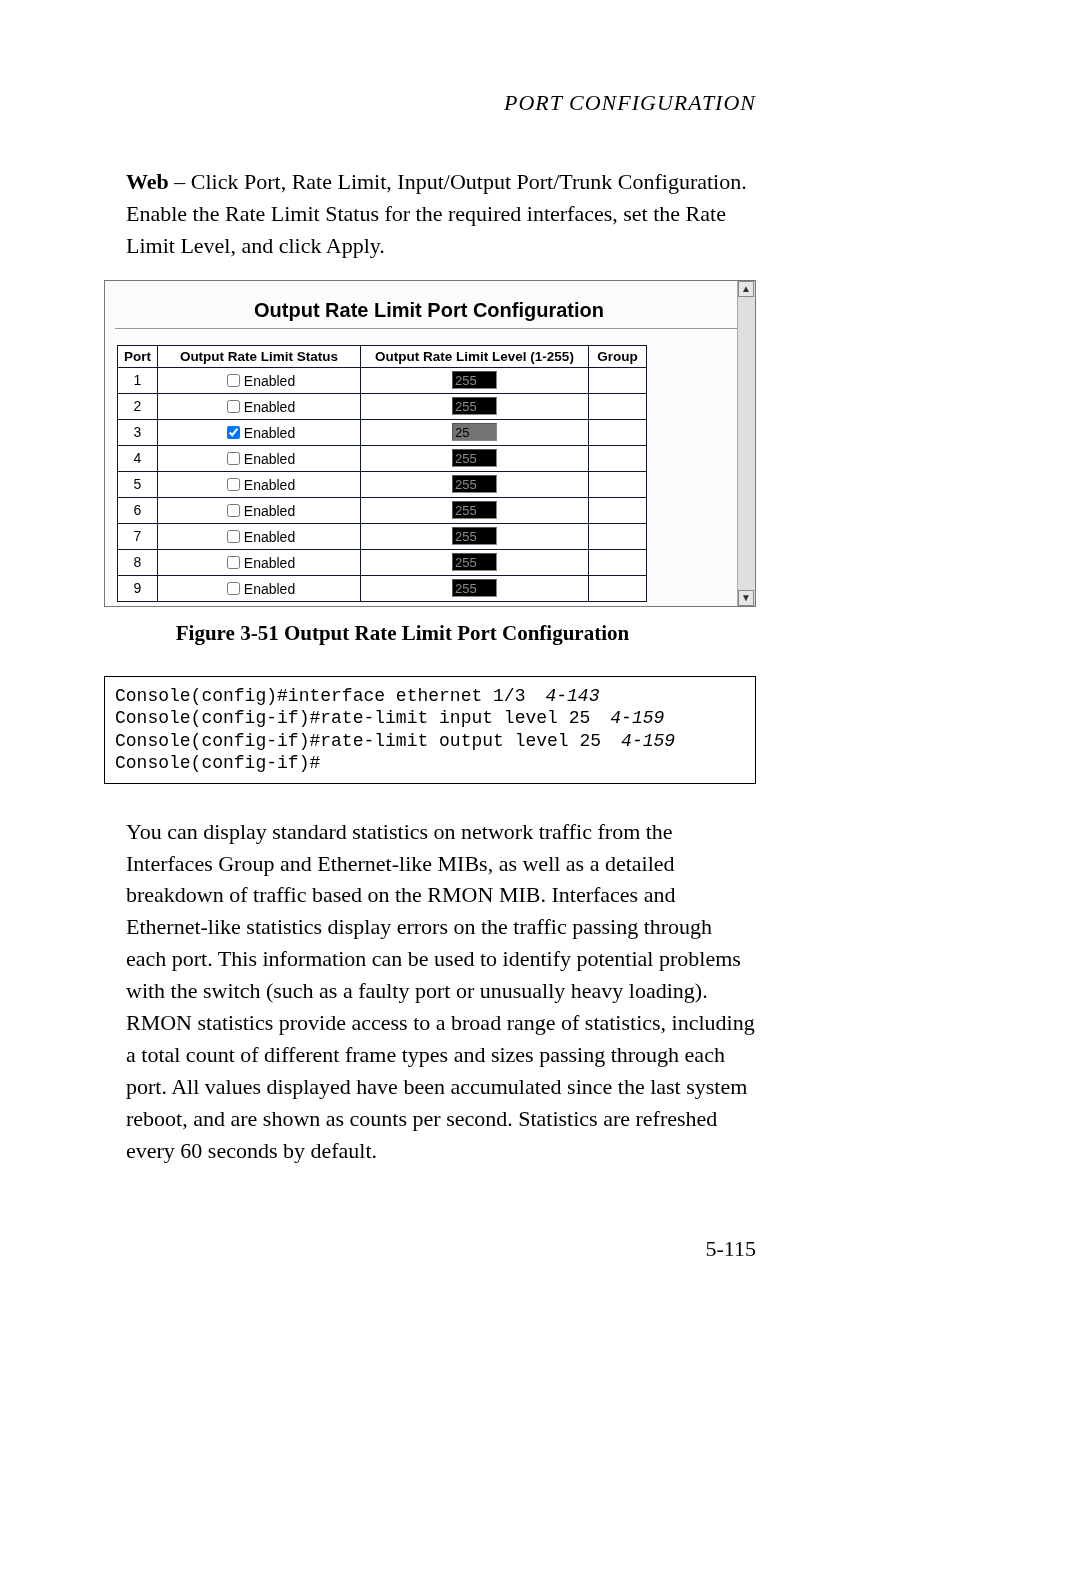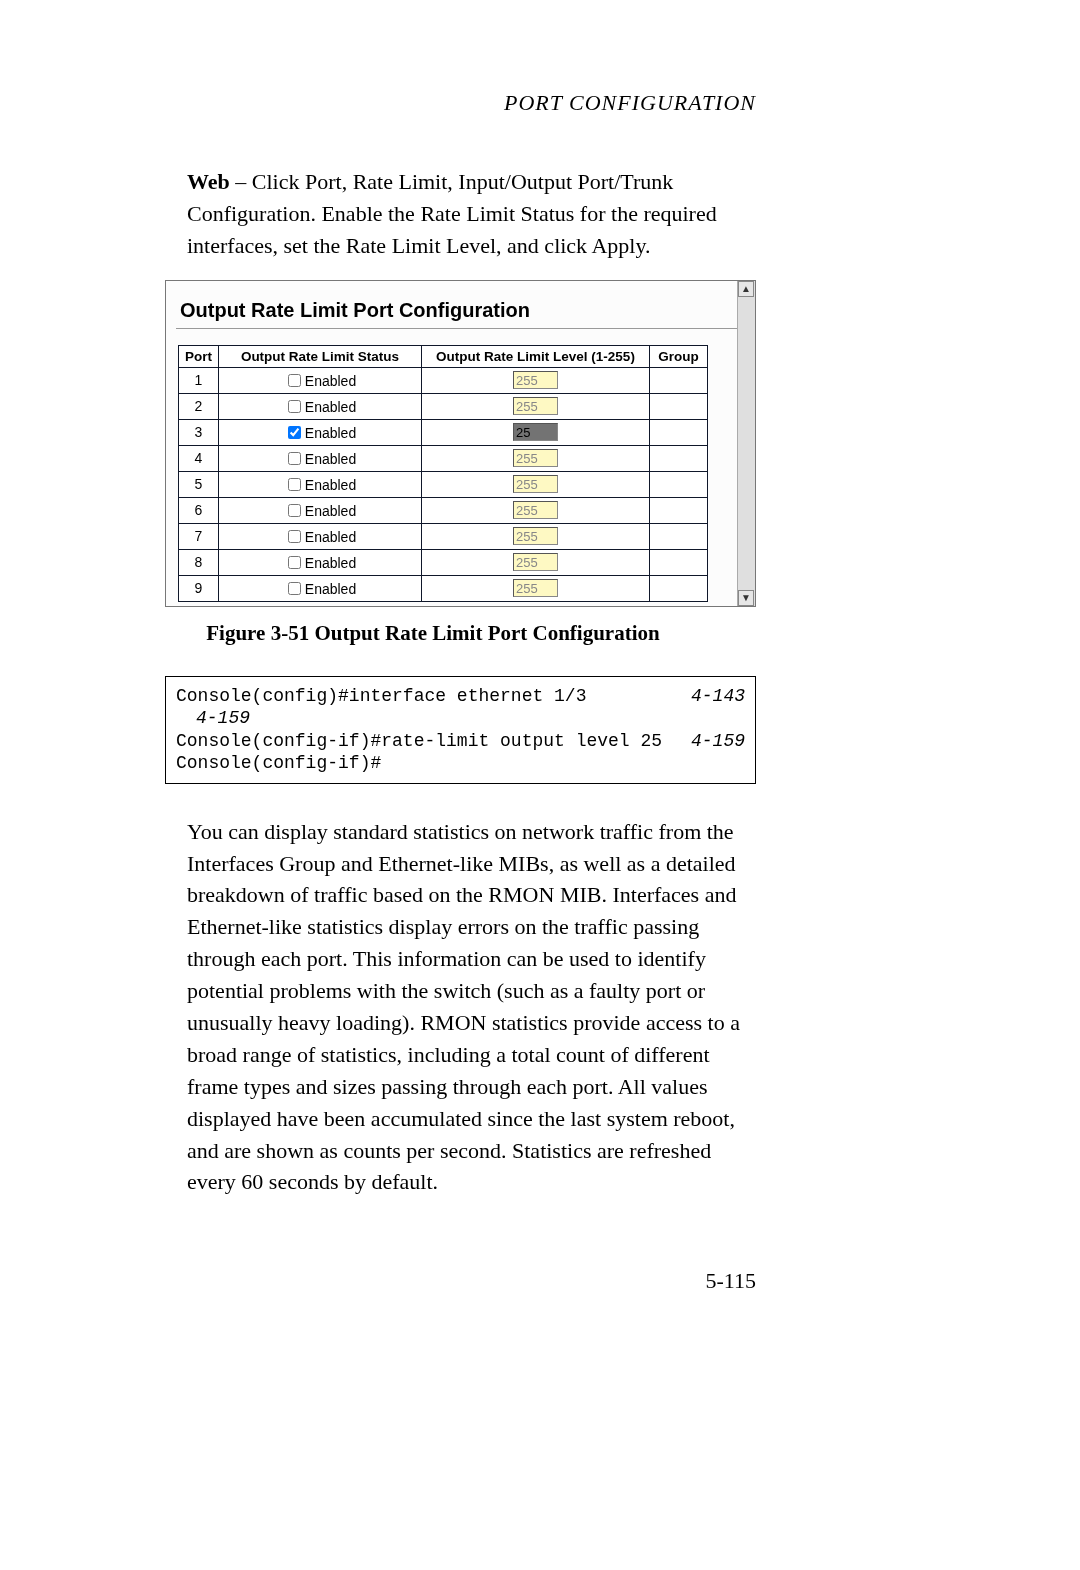--- a/index.html
+++ b/index.html
@@ -4,21 +4,21 @@
 <style>
   body {
     margin: 0;
     padding: 0;
     background: #fff;
     font-family: Georgia, 'Times New Roman', serif;
     color: #000;
     width: 1080px;
   }
   .page {
-    padding: 90px 100px 60px 110px;
+    padding: 90px 100px 60px 49px;
     box-sizing: border-box;
     width: 856px;
   }
   .running-header {
     text-align: right;
     font-style: italic;
     font-variant: small-caps;
     font-size: 22px;
     letter-spacing: 1px;
     margin-bottom: 50px;
@@ -48,20 +48,21 @@
     overflow: hidden;
   }
   .app-inner {
     padding: 14px 16px 0 10px;
   }
   .app-title {
     font-family: Arial, Helvetica, sans-serif;
     font-weight: bold;
     font-size: 20px;
     margin: 4px 0 6px 4px;
+    text-align: center;
   }
   .app-hr {
     border: none;
     border-top: 1px solid #999;
     margin: 4px 0 16px 0;
   }
   .rate-table {
     border-collapse: collapse;
     font-family: Arial, Helvetica, sans-serif;
     font-size: 14px;
@@ -97,21 +98,21 @@
     border-top-color: #555;
     border-left-color: #555;
     font-family: Arial, sans-serif;
     font-size: 13px;
     padding: 0 2px;
     background: #737373;
     box-sizing: border-box;
   }
   .level-input.disabled {
     color: #888;
-    background: #fef9c3;
+    background: #000000;
   }
 
   
   .vscroll {
     position: absolute;
     right: 0; top: 0; bottom: 0;
     width: 17px;
     background: #dfdfdf;
     border-left: 1px solid #aaa;
   }
@@ -141,21 +142,20 @@
     margin-left: 55px;
     border: 1px solid #000;
     padding: 8px 10px;
     font-family: "Courier New", monospace;
     font-size: 18px;
     line-height: 1.25;
     margin-bottom: 32px;
   }
   .cli-row {
     display: flex;
-    justify-content: space-between;
     white-space: pre;
   }
   .cli-row .ref {
     font-style: italic;
     padding-left: 20px;
   }
 
   h2.section {
     font-size: 26px;
     font-weight: bold;
@@ -253,21 +253,21 @@
       <div class="arrow up">▲</div>
       <div class="arrow down">▼</div>
     </div>
   </div>
 
   <div class="figure-caption">Figure 3-51  Output Rate Limit Port Configuration</div>
 
 
   <div class="cli-box" id="cli-box">
       <div class="cli-row"><span>Console(config)#interface ethernet 1/3</span><span class="ref">4-143</span></div>
-      <div class="cli-row"><span class="ref">4-159</span></div>
+      <div class="cli-row"><span>Console(config-if)#rate-limit input level 25</span><span class="ref">4-159</span></div>
       <div class="cli-row"><span>Console(config-if)#rate-limit output level 25</span><span class="ref">4-159</span></div>
       <div class="cli-row"><span>Console(config-if)#</span><span class="ref"></span></div>
     </div>
 
 
   <p class="para indent-block">You can display standard statistics on network traffic from the Interfaces Group and Ethernet-like MIBs, as well as a detailed breakdown of traffic based on the RMON MIB. Interfaces and Ethernet-like statistics display errors on the traffic passing through each port. This information can be used to identify potential problems with the switch (such as a faulty port or unusually heavy loading). RMON statistics provide access to a broad range of statistics, including a total count of different frame types and sizes passing through each port. All values displayed have been accumulated since the last system reboot, and are shown as counts per second. Statistics are refreshed every 60 seconds by default.</p>
 
   <div class="page-num">5-115</div>
 </div>
 

